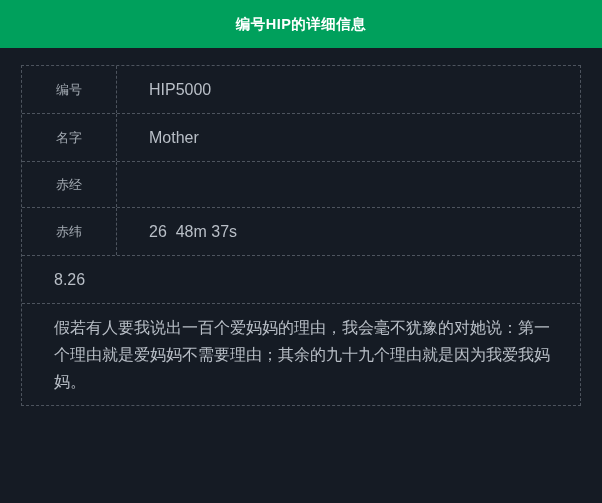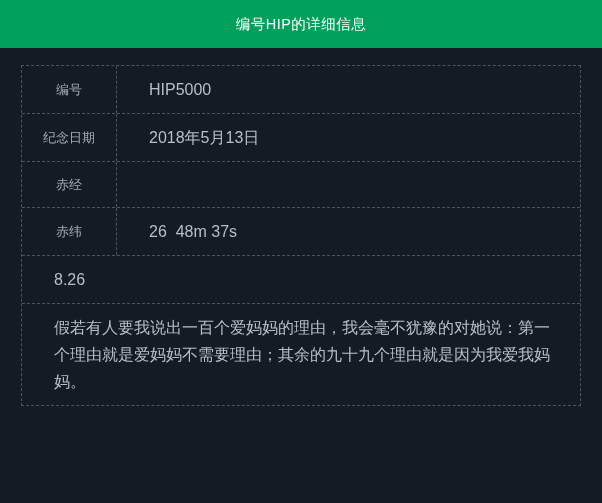--- a/index.html
+++ b/index.html
@@ -23,21 +23,21 @@
     width: 100%;
     height: 48px;
     background: var(--accent);
     display: flex;
     align-items: center;
     justify-content: center;
   }
   .header-title {
     color: var(--title-color);
     font-size: 14.5px;
-    font-weight: normal;
+    font-weight: bold;
     letter-spacing: 0.5px;
   }
 
   .detail-table {
     margin: 17px 21px 0 21px;
     border: 1px dashed var(--border);
   }
   .row {
     display: flex;
     align-items: stretch;
@@ -74,22 +74,22 @@
 <div class="header-bar">
   <span class="header-title">编号HIP的详细信息</span>
 </div>
 
 <div class="detail-table">
   <div class="row">
     <div class="cell-label">编号</div>
     <div class="cell-value">HIP5000</div>
   </div>
   <div class="row">
-    <div class="cell-label">纪念日期</div>
-    <div class="cell-value">2018年5月13日</div>
+    <div class="cell-label">名字</div>
+    <div class="cell-value">Mother</div>
   </div>
   <div class="row">
     <div class="cell-label">赤经</div>
   </div>
   <div class="row">
     <div class="cell-label">赤纬</div>
     <div class="cell-value">26  48m 37s</div>
   </div>
   <div class="row">
     <div class="cell-value">8.26</div>

